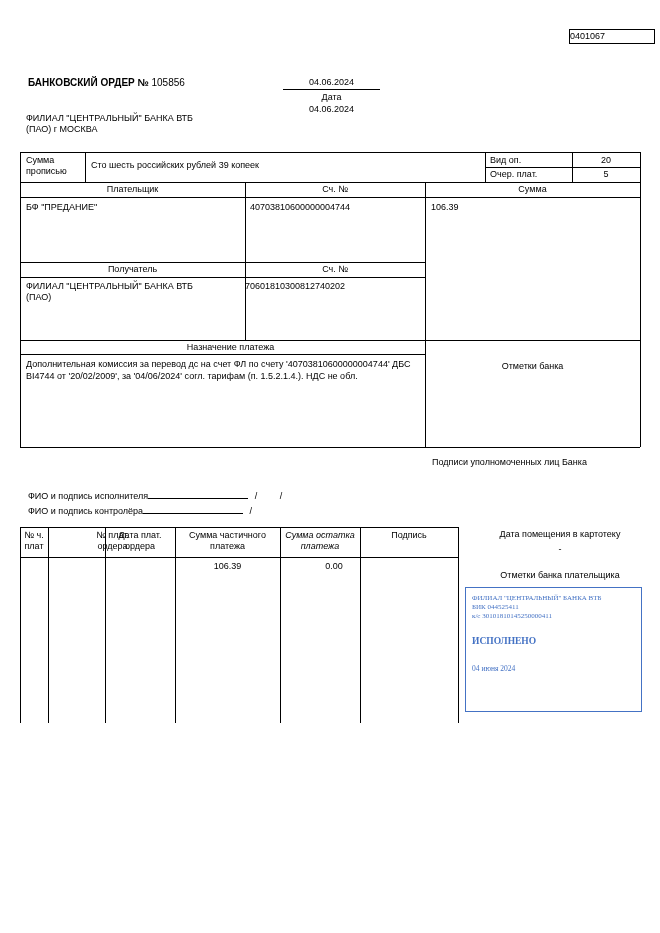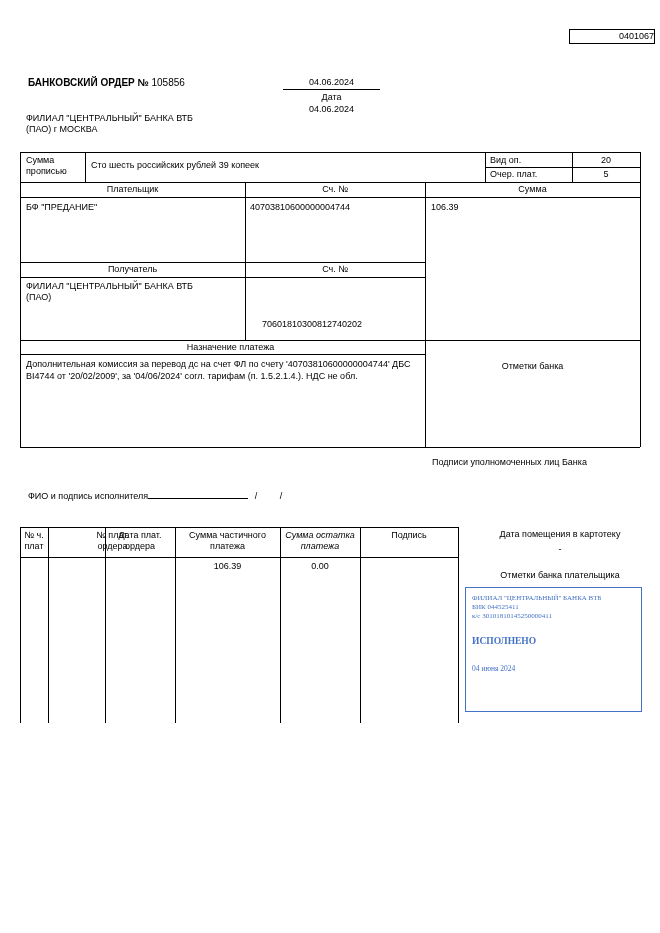--- a/index.html
+++ b/index.html
@@ -11,21 +11,21 @@
   }
   .hl { position:absolute; height:1px; background:#000; }
   .vl { position:absolute; width:1px; background:#000; }
   .t  { position:absolute; font-size:9px; line-height:11px; white-space:nowrap; }
   .c  { text-align:center; }
   .wrap { white-space:normal; }
   .b  { font-weight:bold; }
   .u  { display:inline-block; border-bottom:1px solid #000; height:9px; }
   .formbox {
     position:absolute; left:569px; top:29px; width:86px; height:15px;
-    border:1px solid #000; font-size:9px; line-height:13px; text-align:right;
+    border:1px solid #000; font-size:9px; line-height:13px; text-align:left;
   }
   .dateline {
     position:absolute; left:283px; top:77px; width:97px; height:13px;
     border-bottom:1px solid #000; font-size:9px; text-align:center;
   }
   .stamp {
     position:absolute; left:465px; top:587px; width:177px; height:125px;
     border:1.5px solid var(--stamp-color,#4472C4); color:var(--stamp-color,#4472C4);font-family:Liberation Serif, serif;
   }
   .stamp .t { color:var(--stamp-color,#4472C4); }
@@ -85,52 +85,56 @@
 
   <div class="t" style="left:26px; top:202px;">БФ "ПРЕДАНИЕ"</div>
   <div class="t" style="left:250px; top:202px;">40703810600000004744</div>
   <div class="t" style="left:431px; top:202px;">106.39</div>
 
   <div class="t c" style="left:20px; top:264px; width:225px;">Получатель</div>
   <div class="t c" style="left:245px; top:264px; width:180px;">Сч. №</div>
 
   <div class="t" style="left:26px; top:281px;">ФИЛИАЛ "ЦЕНТРАЛЬНЫЙ" БАНКА ВТБ</div>
   <div class="t" style="left:26px; top:292px;">(ПАО)</div>
-  <div class="t" style="left:262px; top:281px;margin-top:38px;">70601810300812740202</div>
+  <div class="t" style="left:245px; top:281px;">70601810300812740202</div>
 
   <div class="t c" style="left:28px; top:342px; width:405px;">Назначение платежа</div>
   <div class="t wrap" style="left:26px; top:359px; width:392px; line-height:11.5px;">Дополнительная комиссия за перевод дс на счет ФЛ по счету '40703810600000004744' ДБС BI4744 от '20/02/2009', за '04/06/2024' согл. тарифам (п. 1.5.2.1.4.). НДС не обл.</div>
   <div class="t c" style="left:425px; top:361px; width:215px;">Отметки банка</div>
   <div class="t" style="left:432px; top:457px;">Подписи уполномоченных лиц Банка</div>
 
   <div class="t" style="left:28px; top:490px;">
     <span>ФИО и подпись исполнителя</span><span class="u" style="width:100px;"></span>
     <span style="margin-left:4px;">/</span>
     <span style="margin-left:20px;">/</span>
+  </div>
+  <div class="t" style="left:28px; top:505px;">
+    <span>ФИО и подпись контролёра</span><span class="u" style="width:100px;"></span>
+    <span style="margin-left:4px;">/</span>
   </div>
 
   <div class="hl" style="left:20px; top:527px; width:438px;"></div>
   <div class="hl" style="left:20px; top:557px; width:438px;"></div>
   <div class="vl" style="left:20px;  top:527px; height:196px;"></div>
   <div class="vl" style="left:48px;  top:527px; height:196px;"></div>
   <div class="vl" style="left:105px; top:527px; height:196px;"></div>
   <div class="vl" style="left:175px; top:527px; height:196px;"></div>
   <div class="vl" style="left:280px; top:527px; height:196px;"></div>
   <div class="vl" style="left:360px; top:527px; height:196px;"></div>
   <div class="vl" style="left:458px; top:527px; height:196px;"></div>
 
   <div class="t c wrap" style="left:20px; top:530px; width:28px;">№ ч. плат</div>
   <div class="t c wrap" style="left:48px; top:530px; width:57px;margin-left:36px;">№ плат. ордера</div>
   <div class="t c wrap" style="left:105px; top:530px; width:70px;">Дата плат. ордера</div>
   <div class="t c wrap" style="left:175px; top:530px; width:105px;">Сумма частичного платежа</div>
   <div class="t c wrap" style="left:280px; top:530px; width:80px;font-style:italic;">Сумма остатка платежа</div>
   <div class="t c" style="left:360px; top:530px; width:98px;">Подпись</div>
 
   <div class="t c" style="left:175px; top:561px; width:105px;">106.39</div>
-  <div class="t c" style="left:280px; top:561px; width:80px;">0.00</div>
+  <div class="t c" style="left:294px; top:561px; width:80px;">0.00</div>
 
   <div class="t c" style="left:475px; top:529px; width:170px;">Дата помещения в картотеку</div>
   <div class="t c" style="left:475px; top:544px; width:170px;">-</div>
   <div class="t c" style="left:475px; top:570px; width:170px;">Отметки банка плательщика</div>
 
   <div class="stamp">
     <div class="t" style="left:6px; top:6px; font-size:7px; line-height:9px;">ФИЛИАЛ "ЦЕНТРАЛЬНЫЙ" БАНКА ВТБ</div>
     <div class="t" style="left:6px; top:15px; font-size:7px; line-height:9px;">БИК 044525411</div>
     <div class="t" style="left:6px; top:24px; font-size:7px; line-height:9px;">к/с 30101810145250000411</div>
     <div class="t b" style="left:6px; top:48px; font-size:9.5px;">ИСПОЛНЕНО</div>

